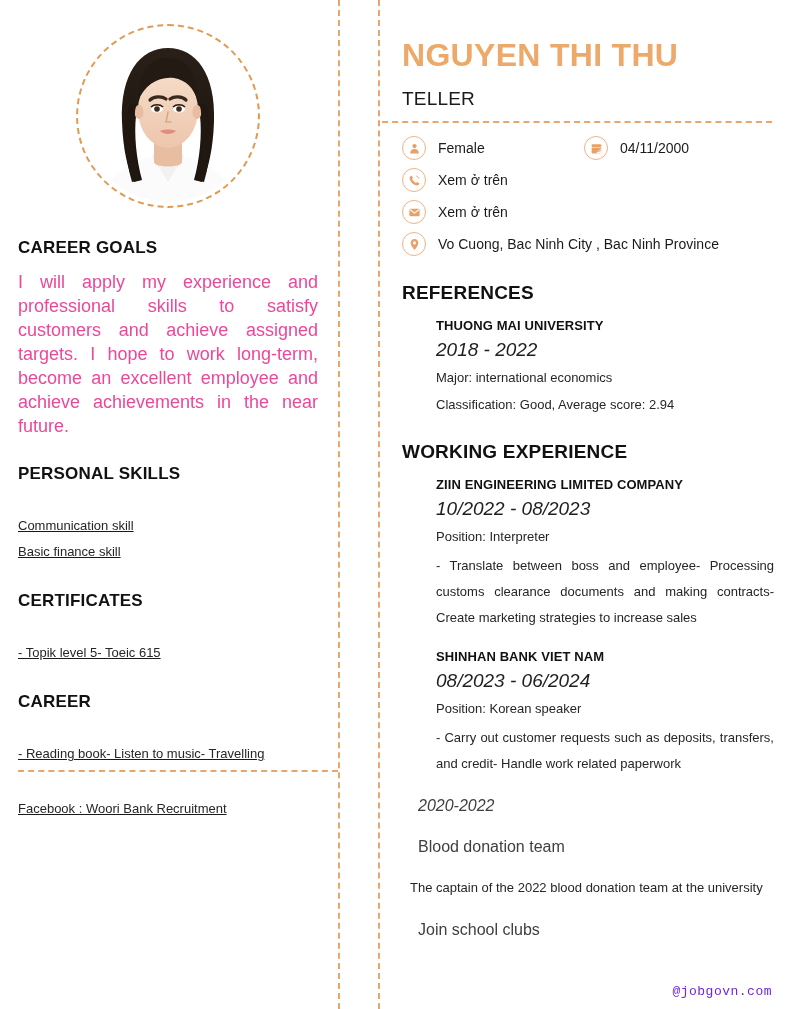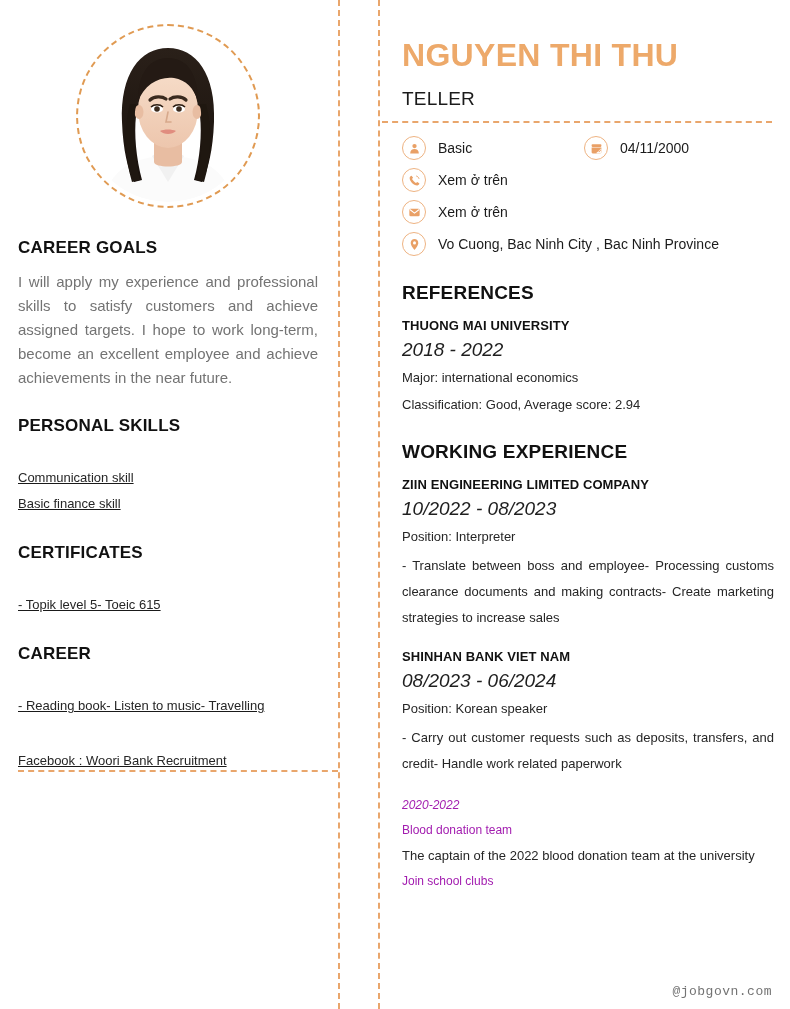--- a/index.html
+++ b/index.html
@@ -87,23 +87,23 @@
     font-size: 17px;
     font-weight: bold;
     letter-spacing: 0.2px;
     color: #111111;
     margin: 0;
   }
   .left-col .sec-title { margin-top: 26px; }
   .left-col .sec-title.first { margin-top: 30px; }
 
   .body-text {
-    font-size: 15px;
+    font-size: 18px;
     line-height: 24px;
-    color: #737373;
+    color: #ec4899;
     margin: 12px 0 0 0;
     text-align: justify;
   }
   .plain-line {
     font-size: 13px;
     line-height: 26px;
     color: #262626;
     margin: 0;
   }
   .list-block { margin-top: 29px; text-decoration: underline; }
@@ -165,21 +165,21 @@
     line-height: 20px;
   }
 
   .rsec-title {
     font-size: 19px;
     font-weight: bold;
     color: #111111;
     margin: 26px 0 0 0;
     letter-spacing: 0.2px;
   }
-  .entry { margin-top: 14px; }
+  .entry { margin-top: 14px; margin-left: 34px; }
   .entry-org {
     font-size: 13px;
     font-weight: bold;
     color: #111111;
     margin: 0;
     letter-spacing: 0.1px;
   }
   .entry-date {
     font-size: 19px;
     font-style: italic;
@@ -196,41 +196,41 @@
     font-size: 13px;
     color: #262626;
     margin: 6px 0 0 0;
     line-height: 26px;
     text-align: justify;
   }
   .gap-entry { margin-top: 18px; }
 
   .act-block { margin-top: 16px; }
   .act-line {
-    font-size: 12px;
-    color: #a21caf;
-    margin: 0;
+    font-size: 16px;
+    color: #404040;
+    margin: 16px;
     line-height: 25px;
   }
   .act-line.ital { font-style: italic; }
   .act-just {
     font-size: 13px;
     color: #262626;
-    margin: 0;
+    margin: 8px;
     line-height: 26px;
     text-align: justify;
   }
 
   .watermark {
     position: absolute;
     right: 18px;
     bottom: 10px;
     font-family: "Liberation Mono", monospace;
     font-size: 13px;
-    color: #737373;
+    color: #6d28d9;
     letter-spacing: 0.5px;
   }
 </style>
 </head>
 <body>
 
 <div class="page">
 
   <div class="vrule-a"></div>
   <div class="vrule-b"></div>
@@ -326,21 +326,21 @@
     <div class="contact-grid">
 
       <div class="contact-row">
         <div class="contact-item col1">
           <span class="cicon">
             <svg width="13" height="13" viewBox="0 0 24 24" fill="#e9a066">
               <circle cx="12" cy="7.5" r="4"></circle>
               <path d="M4 21 C4 15.8 7.6 13 12 13 C16.4 13 20 15.8 20 21 Z"></path>
             </svg>
           </span>
-          <span class="ctext">Basic</span>
+          <span class="ctext">Female</span>
         </div>
         <div class="contact-item">
           <span class="cicon">
             <svg width="13" height="13" viewBox="0 0 24 24" fill="#e9a066">
               <rect x="3" y="4" width="18" height="5" rx="1.5"></rect>
               <path d="M3 10 H21 V19 A2 2 0 0 1 19 21 H5 A2 2 0 0 1 3 19 Z"></path>
               <path d="M21 11 L12 20 L12 21 L21 21 Z" fill="#ffffff" opacity="0.92"></path>
               <path d="M20 12 L13.5 18.5 M20 15 L16.5 18.5" stroke="#e9a066" stroke-width="1.6"></path>
             </svg>
           </span>

